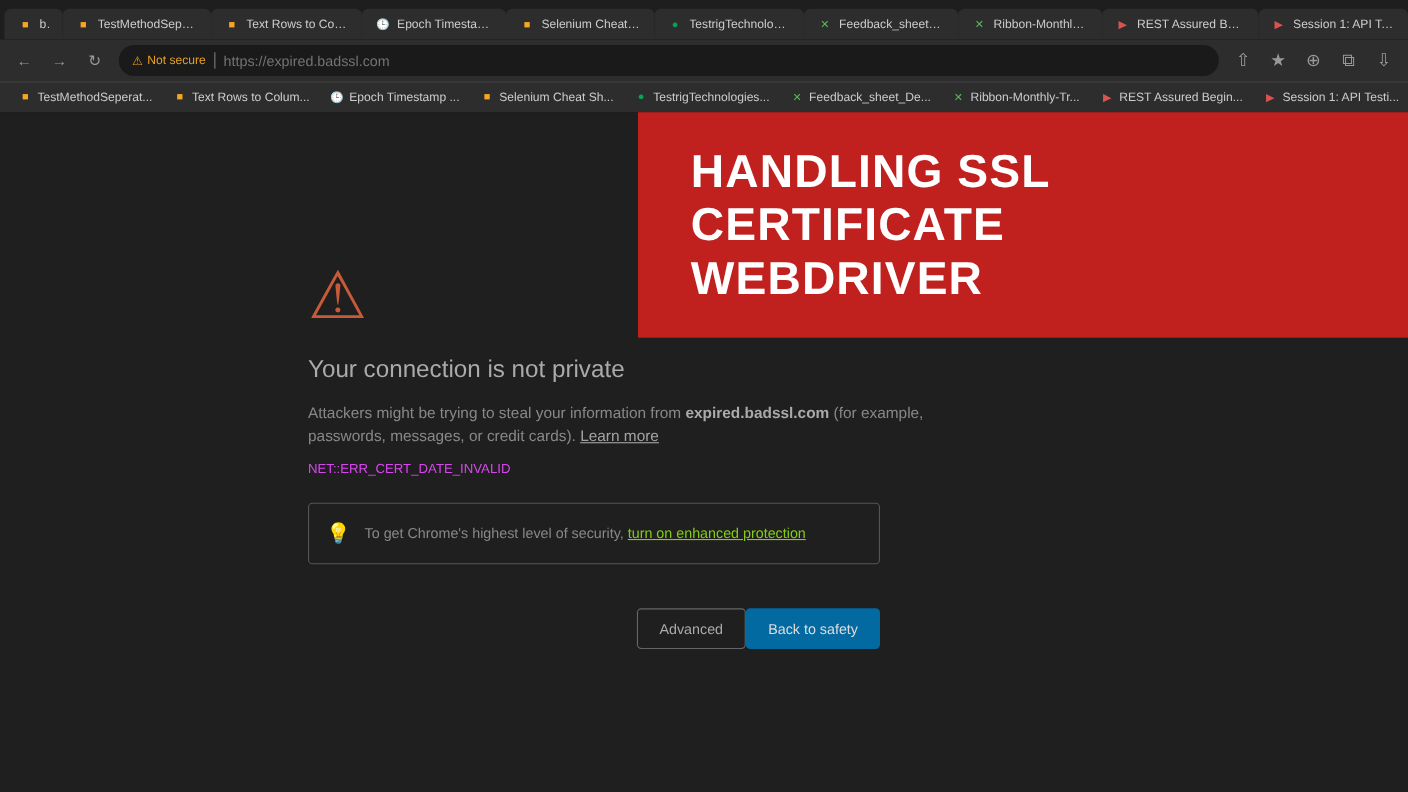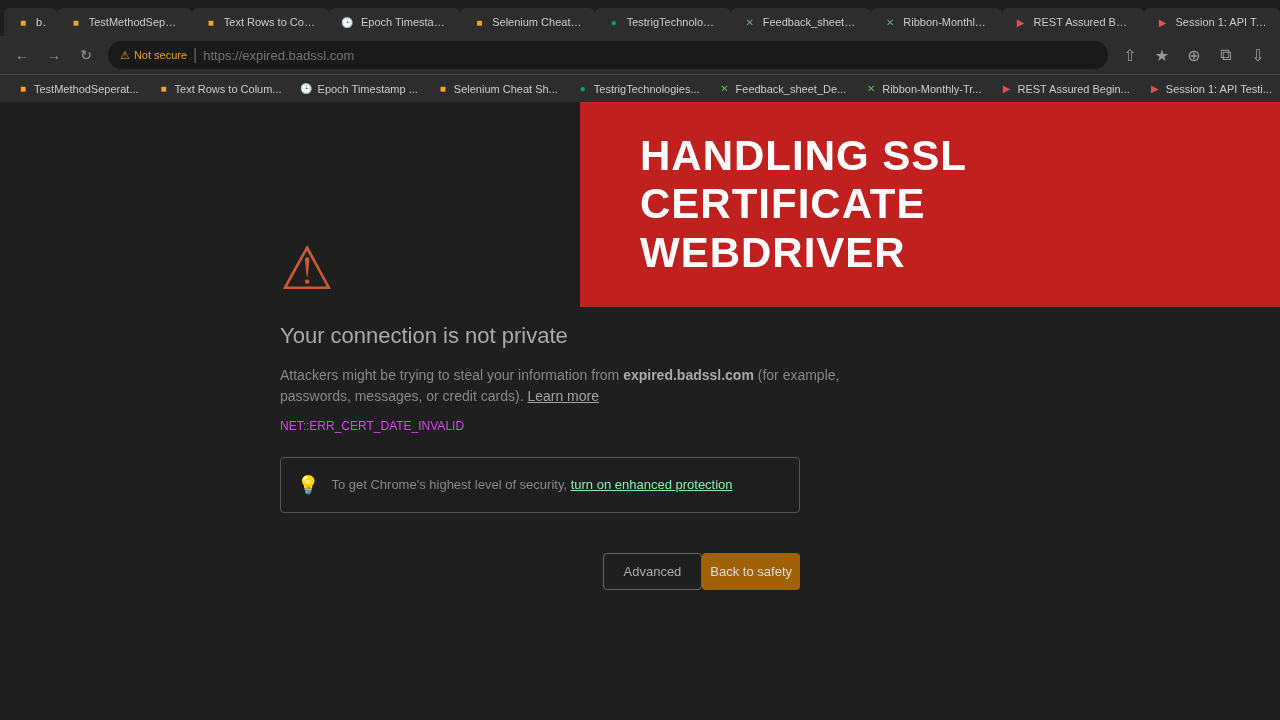--- a/index.html
+++ b/index.html
@@ -228,21 +228,21 @@
       font-size: 18px;
       flex-shrink: 0;
     }
 
     .security-text {
       font-size: 13px;
       color: #888;
     }
 
     .enhanced-link {
-      color: #86efac;
+      color: #84cc16;
       text-decoration: underline;
       cursor: pointer;
     }
 
     .button-row {
       display: flex;
       justify-content: flex-end;
       width: 100%;
       max-width: 520px;
     }
@@ -251,37 +251,37 @@
       padding: 10px 20px;
       background: transparent;
       border: 1px solid #666;
       border-radius: 4px;
       color: #aaa;
       font-size: 13px;
       cursor: pointer;
     }
 
     .btn-back-to-safety {
-      padding: 10px 8px;
-      background: #a16207;
+      padding: 10px 20px;
+      background: #0369a1;
       border: none;
       border-radius: 4px;
       color: #ddd;
       font-size: 13px;
       cursor: pointer;
     }
 
     
     .red-banner {
       position: absolute;
       top: 0;
       right: 0;
       width: 700px;
       background: #c0201e;
-      padding: 30px 60px;
+      padding: 30px 48px;
       z-index: 10;
     }
 
     .red-banner-text {
       color: #fff;
       font-size: 42px;
       font-weight: 900;
       text-transform: uppercase;
       line-height: 1.15;
       letter-spacing: 1px;

